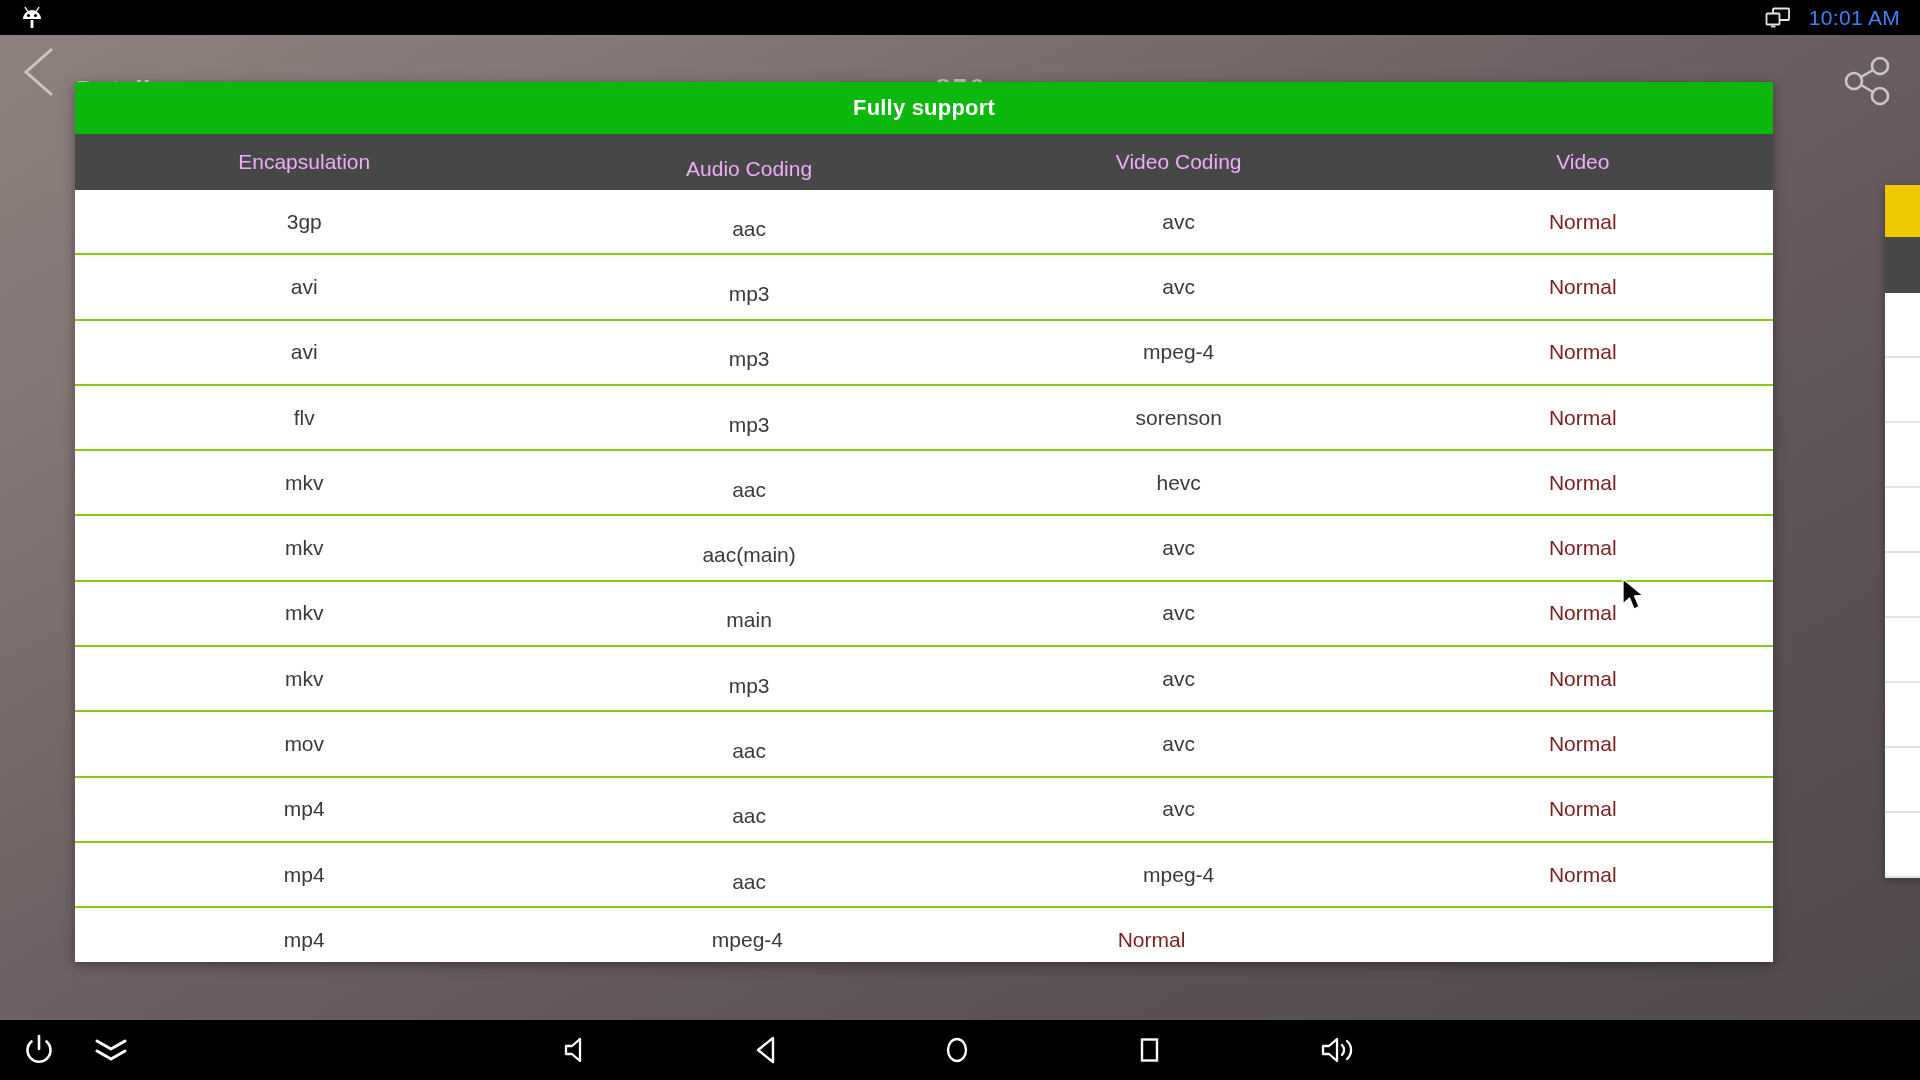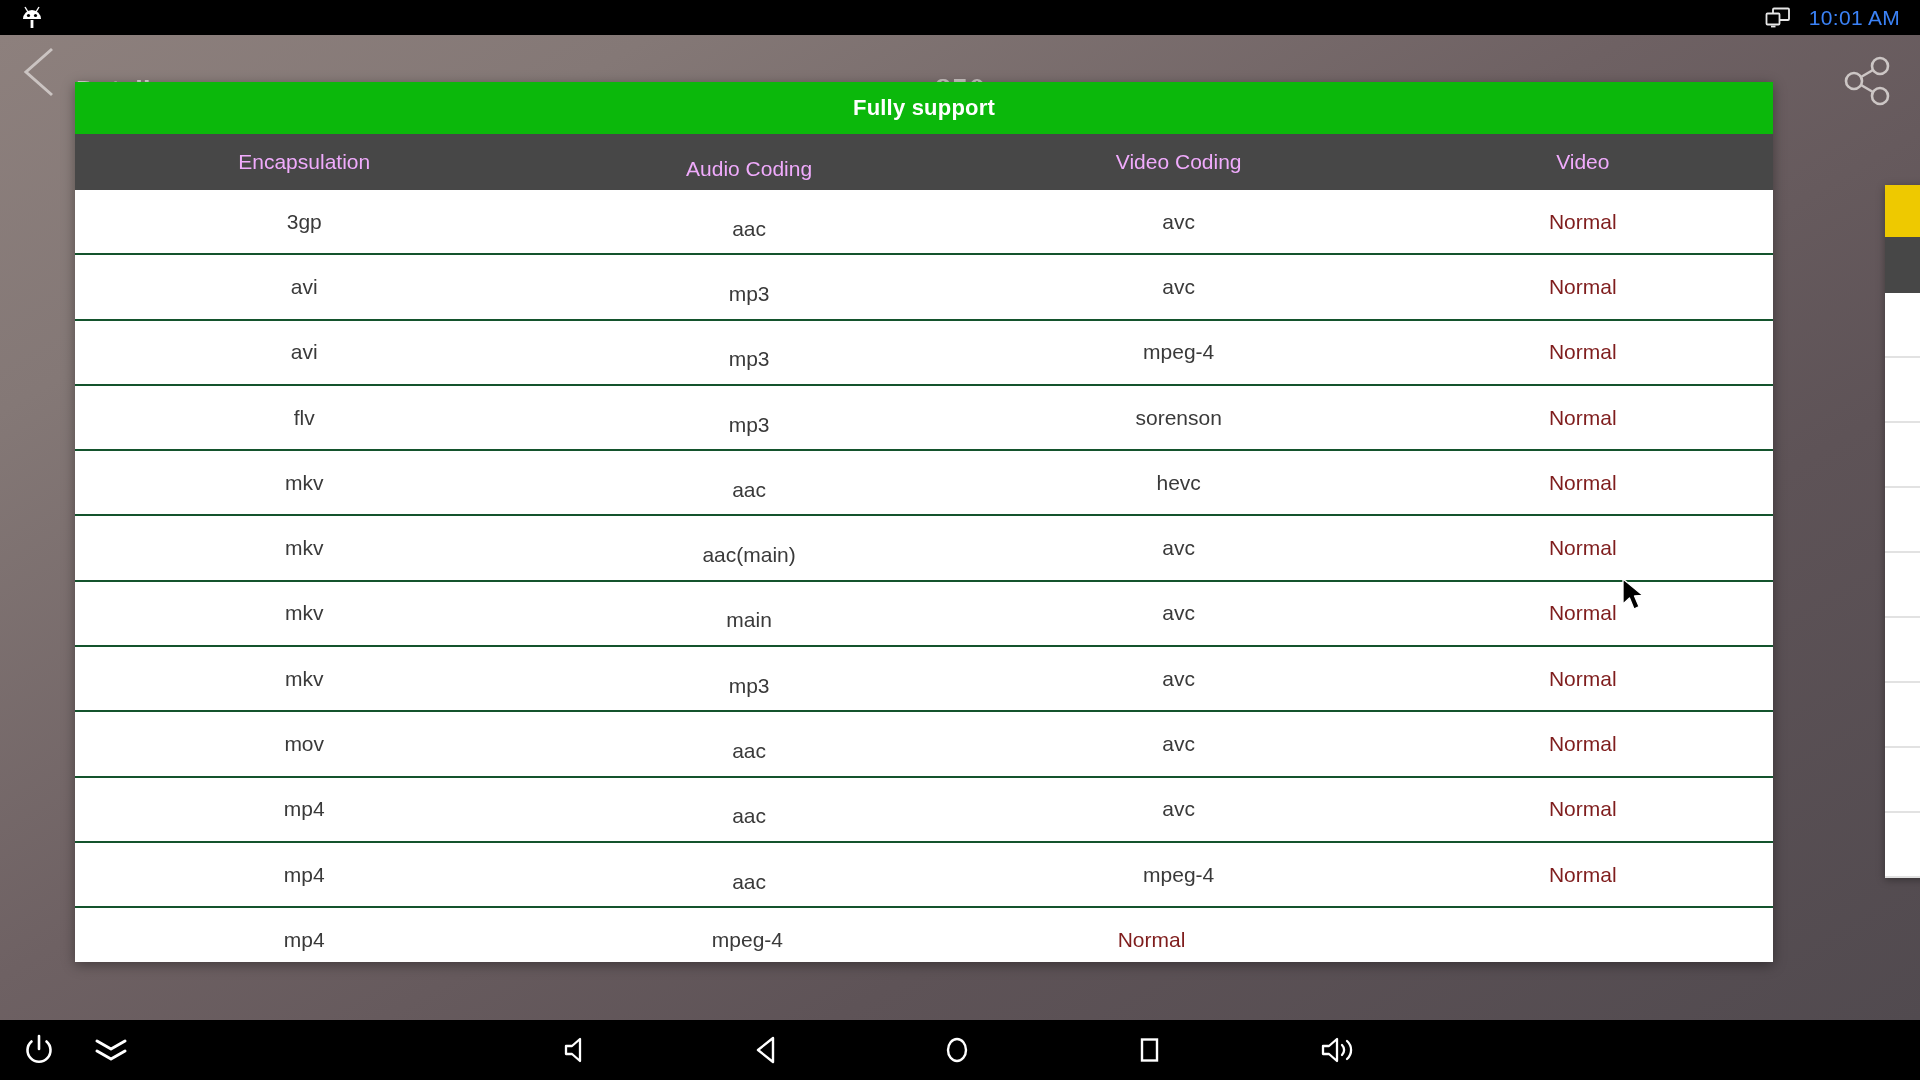--- a/index.html
+++ b/index.html
@@ -171,21 +171,21 @@
   }
   .col-1 { width: 27.0%; }
   .col-2 { width: 25.4%; margin-top: 14px; }
   .col-3 { width: 25.2%; }
   .col-4 { width: 22.4%; }
 
   .trow {
     height: 63.3px;
     display: flex;
     align-items: center;
-    border-bottom: 2px solid #14532d;
+    border-bottom: 2px solid #84cc16;
     background: #ffffff;
   }
   .trow .cell {
     text-align: center;
     font-size: 21px;
     color: #3a3a3a;
   }
   .trow .cell.result {
     color: #7f1d1d;
   }

